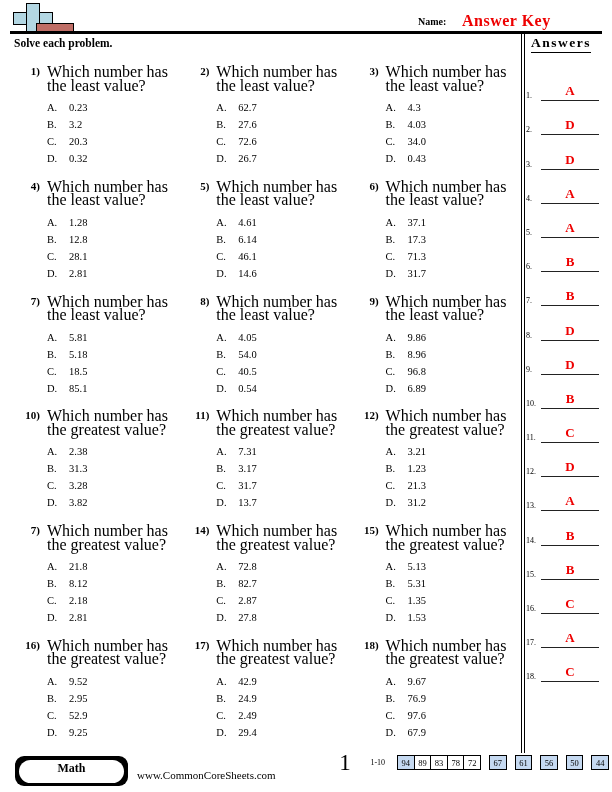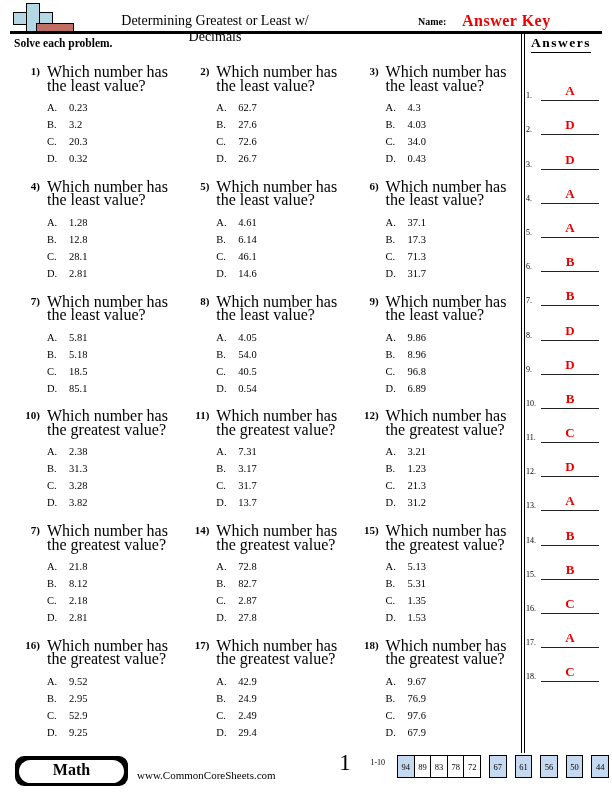--- a/index.html
+++ b/index.html
@@ -33,43 +33,42 @@
   .cl{width:22px;flex:none;}
   
   .answers-list{position:absolute;left:526px;top:67px;width:76px;}
   .ans-row{height:34.2px;display:flex;align-items:flex-end;}
   .ans-num{width:15px;flex:none;font-size:8px;line-height:10px;padding-bottom:0;}
   .ans-blank{flex:1;border-bottom:1.3px solid #222;text-align:center;margin-right:3px;}
   .ans-letter{color:var(--accent_red);font-weight:bold;font-size:13px;line-height:14px;display:inline-block;padding-bottom:2px;}
   
   .badge{position:absolute;left:15px;top:756px;width:113px;height:30px;background:#000;border-radius:9px;}
   .badge .inner{position:absolute;left:4px;top:3.5px;right:4px;bottom:3.5px;background:#fff;border-radius:12px;}
-  .badge .txt{position:absolute;left:0;right:0;top:5px;text-align:center;font-weight:bold;font-size:16px;}
+  .badge .txt{position:absolute;left:0;right:0;top:5px;text-align:center;font-weight:bold;font-size:12px;}
   .site{position:absolute;left:137px;top:769px;font-size:11px;}
   .page-num{position:absolute;left:300px;top:750px;width:90px;text-align:center;font-size:23px;}
   .score-table{position:absolute;right:3px;top:755px;}
-  .score-row{display:flex;height:23px;}
+  .score-row{display:flex;height:15px;}
   .score-row.r2{margin-top:-1px;}
   .score-label{width:30px;text-align:right;padding-right:4px;font-size:8px;line-height:15px;flex:none;}
   .score-cell{width:17.6px;box-sizing:border-box;border:1px solid #000;margin-left:-1px;font-size:8.5px;
     display:flex;align-items:center;justify-content:center;background:#fff;}
   .score-cell:first-of-type{margin-left:0;}
   .score-cell.shaded{background:var(--shade_blue);margin-left:8px;}
 </style>
 </head>
 <body>
 
 <div class="page">
 
   <div class="logo">
     <div class="hbar"></div>
     <div class="vbar"></div>
     <div class="brick"></div>
   </div>
-  <div class="title">Determining Greatest or Least w/ Decimals</div>
   <div class="name-label">Name:</div>
   <div class="answer-key">Answer Key</div>
   <div class="header-rule"></div>
 
   <div class="instructions">Solve each problem.</div>
   <div class="answers-sep"></div>
   <div class="answers-title">Answers</div>
 
   <div class="problems" id="problems">
       <div class="problem">

